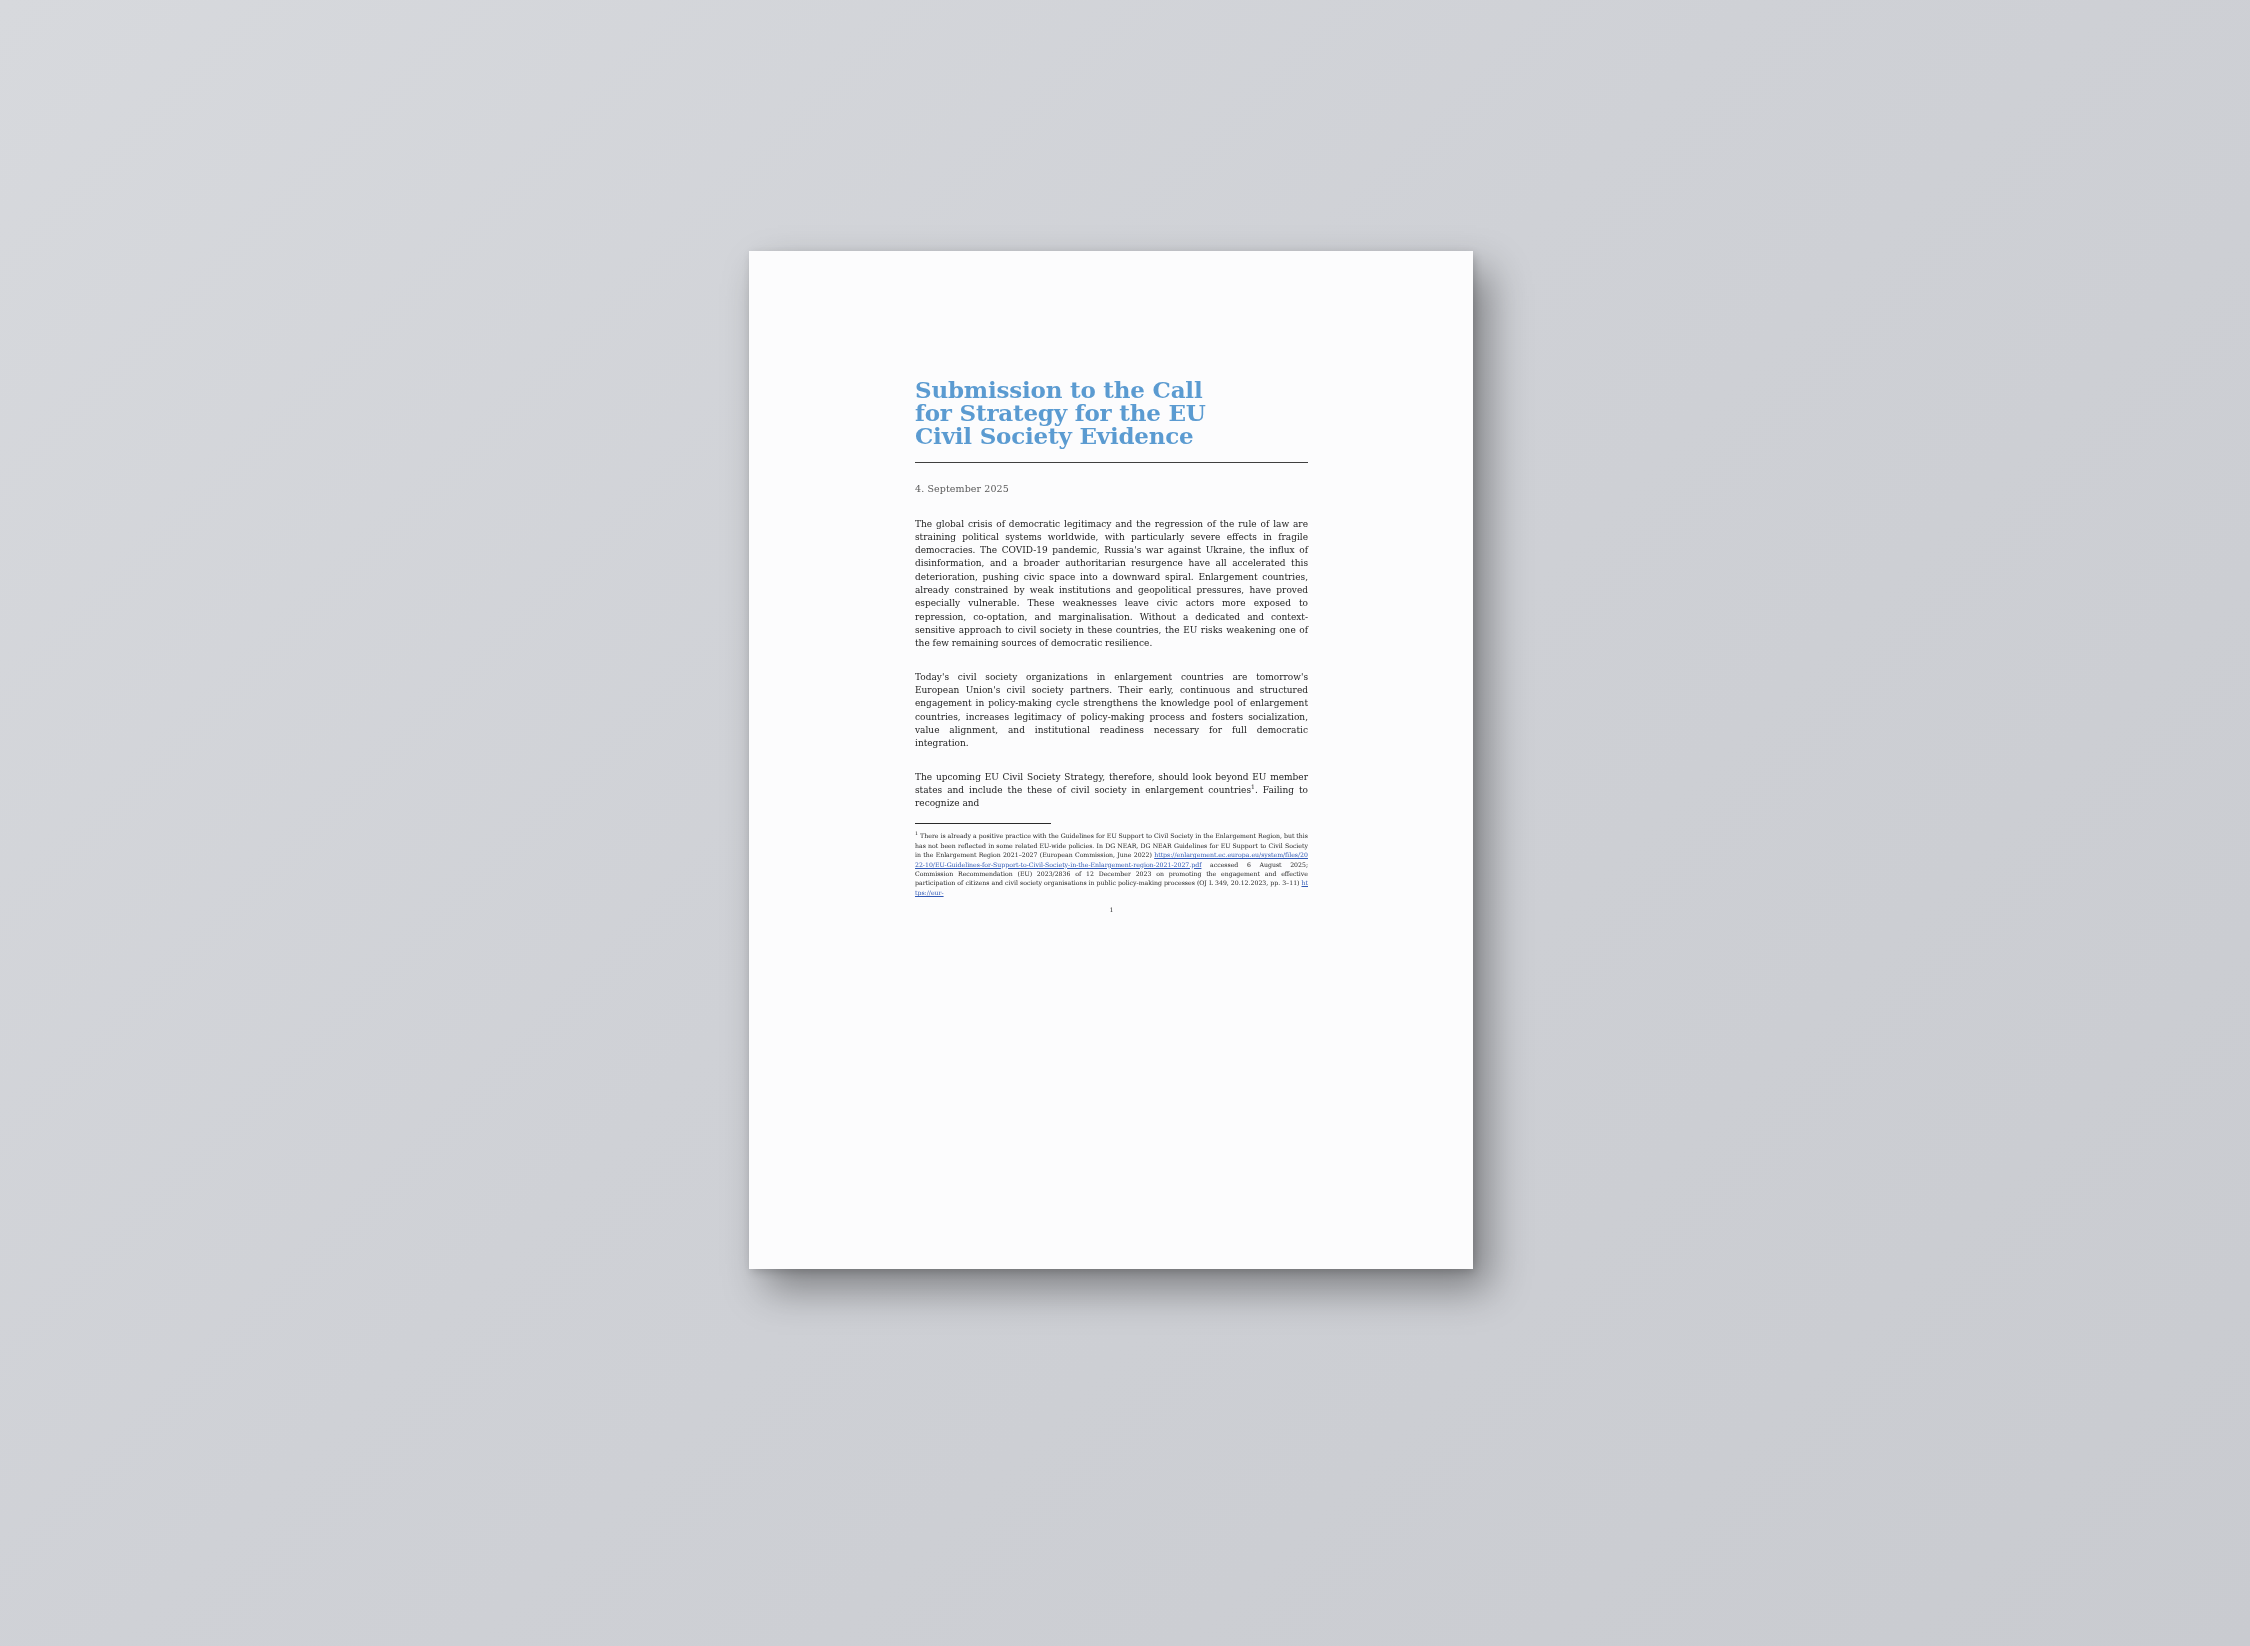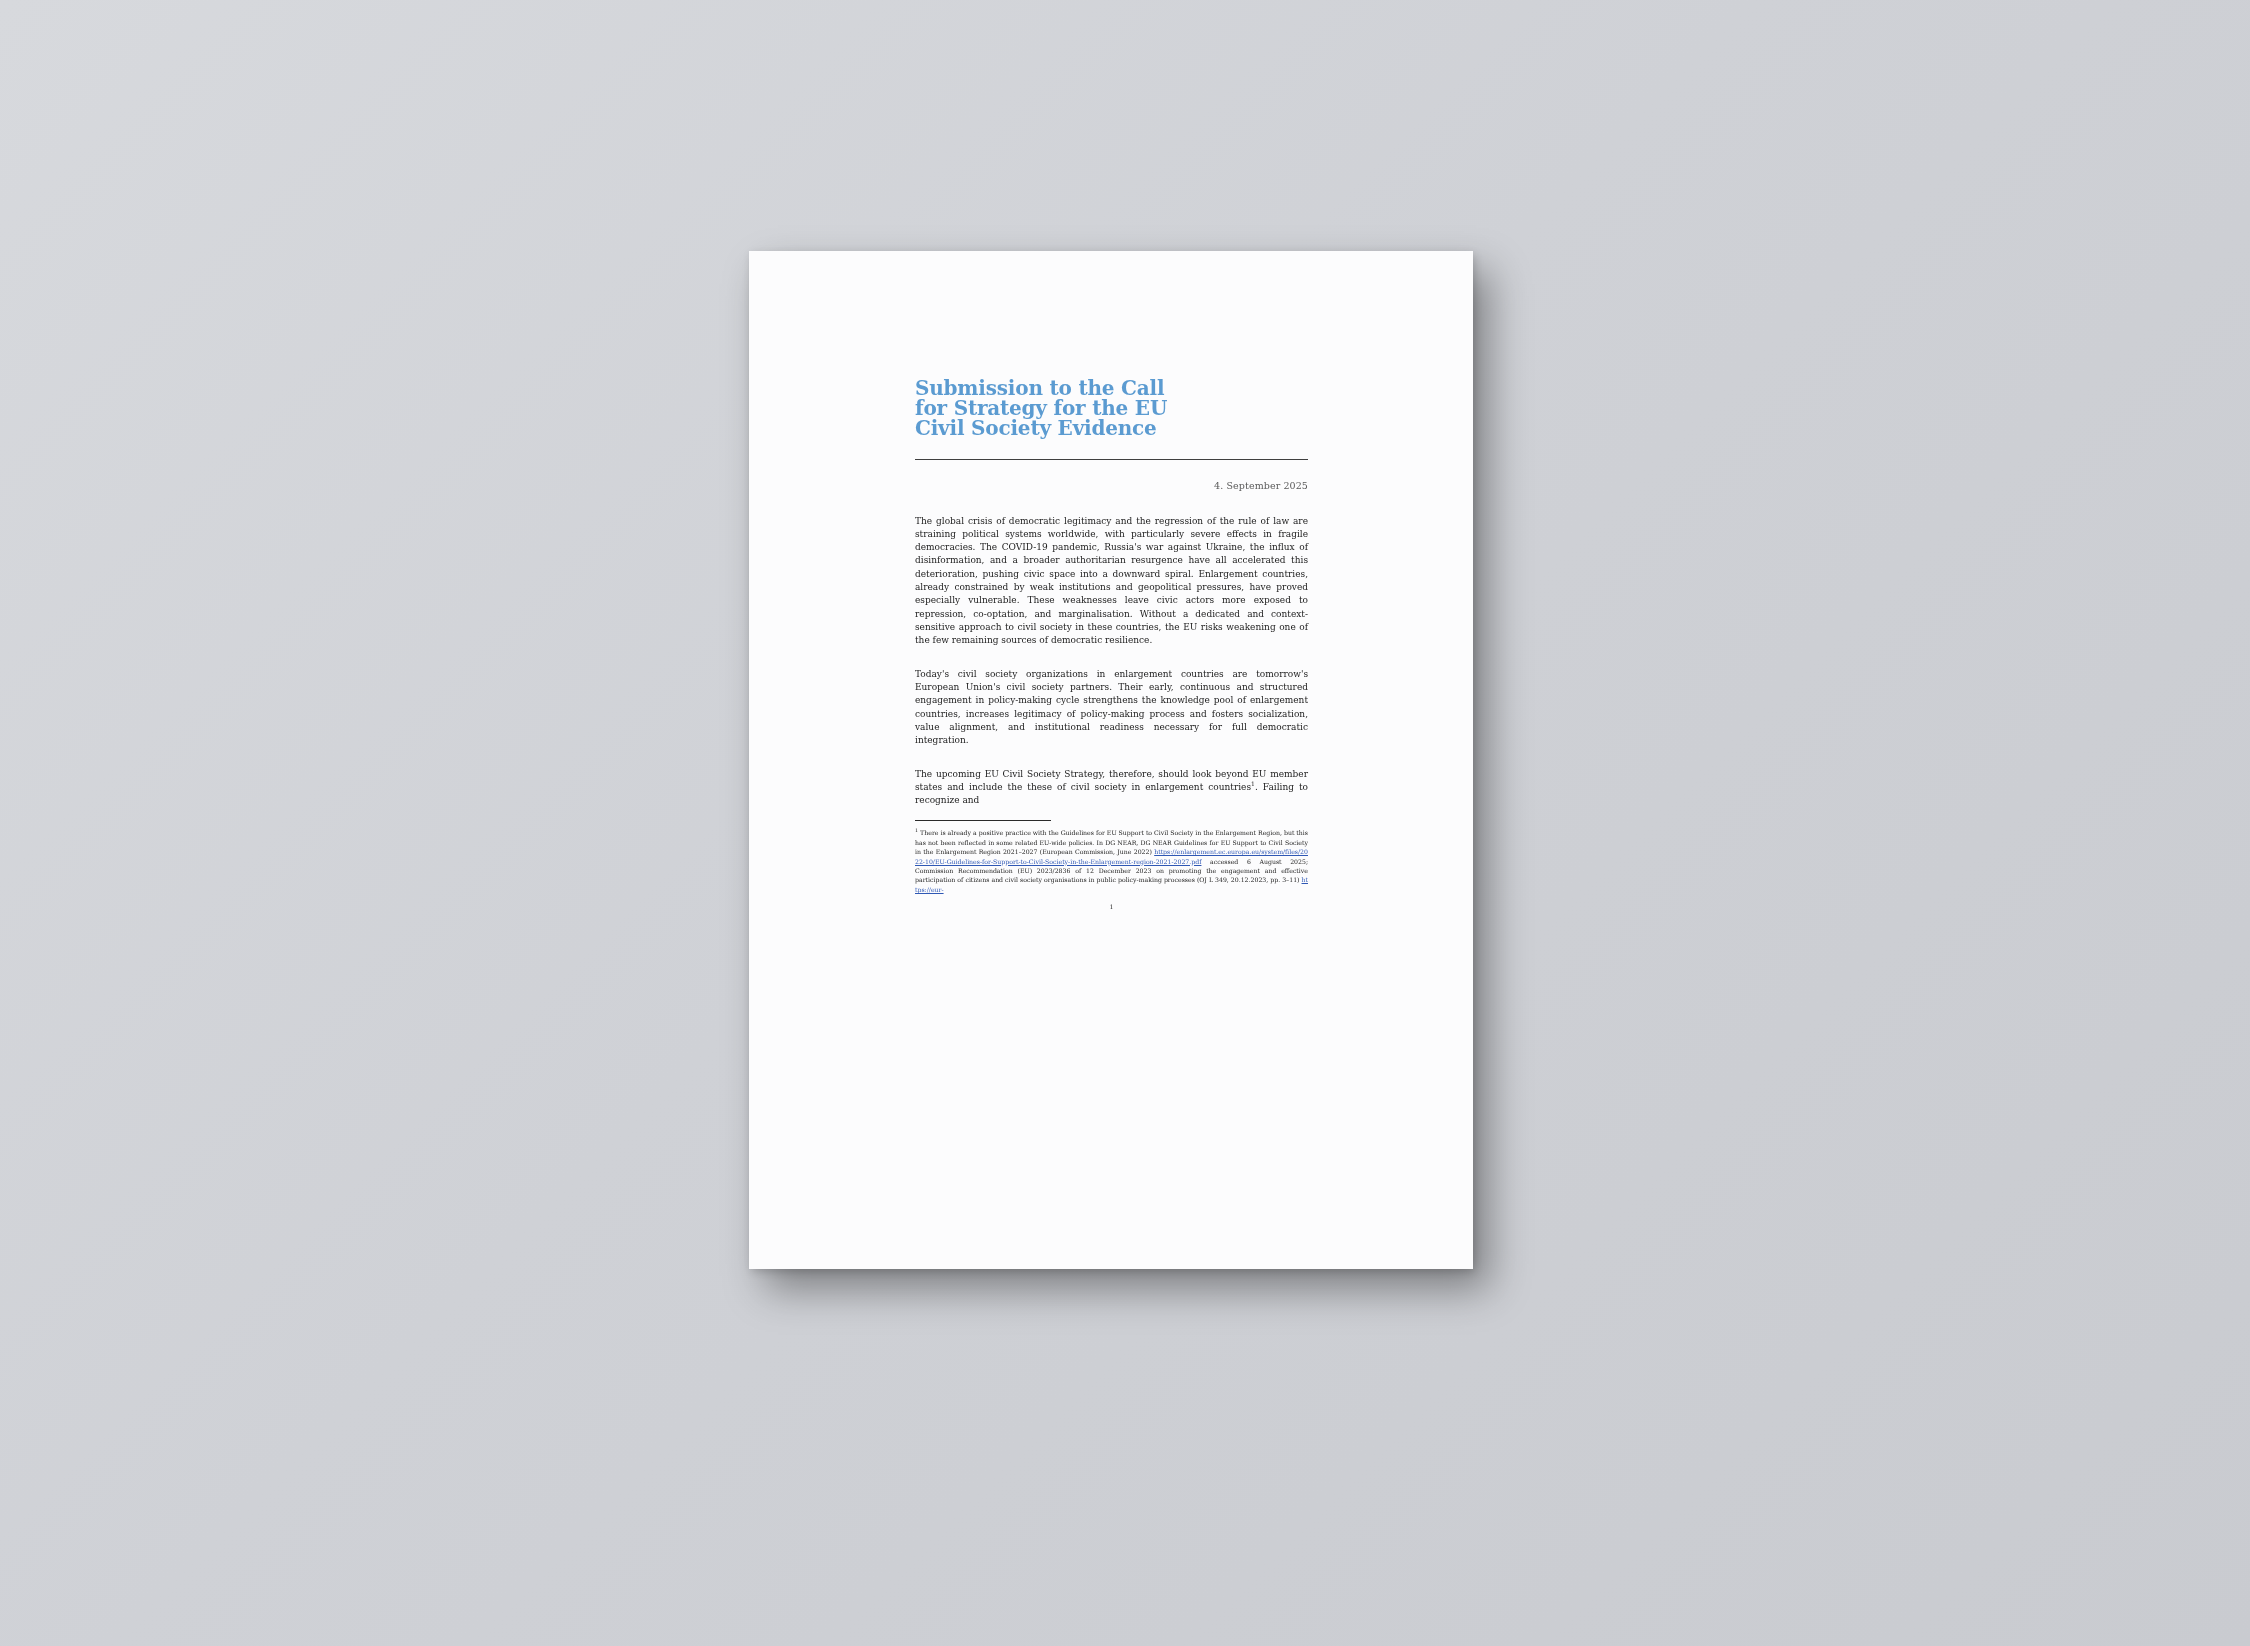--- a/index.html
+++ b/index.html
@@ -35,31 +35,30 @@
     left: 166px;
     top: 127px;
     width: 393px;
     height: 814px;
   }
 
   .doc-title {
     color: #5b9bd1;
     font-family: "DejaVu Serif", serif;
     font-weight: bold;
-    font-size: 20px;
+    font-size: 23px;
     line-height: 1.0;
     letter-spacing: -0.2px;
-    padding-bottom: 21px;
+    padding-bottom: 15px;
     border-bottom: 1.4px solid #3f3f3f;
     margin: 0 0 0 0;
   }
   .doc-title .line { display: block; }
 
   .doc-date {
-    text-align: right;
     color: #5a5a5a;
     font-family: "DejaVu Serif", serif;
     font-size: 9.5px;
     margin-top: 20px;
     letter-spacing: 0.1px;
   }
 
   .body-text {
     margin-top: 23.5px;
   }

